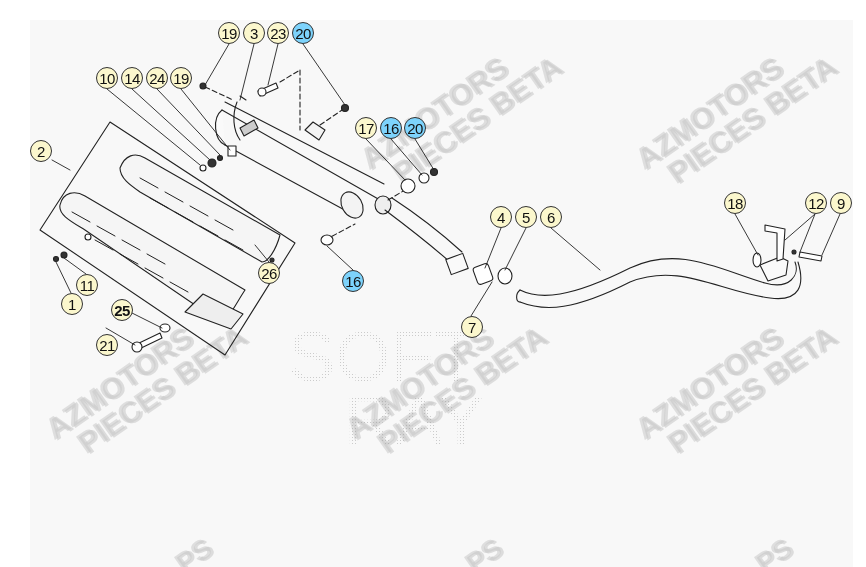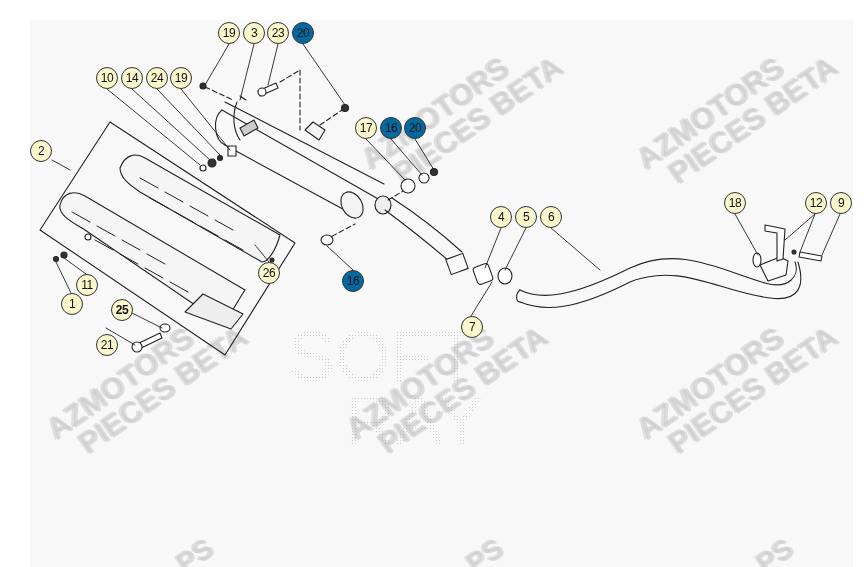--- a/index.html
+++ b/index.html
@@ -1,23 +1,23 @@
 <!DOCTYPE html>
 <html><head>
 <meta charset="utf-8">
 <style>
   html, body { margin:0; padding:0; background:#ffffff; }
   body { width:866px; height:567px; position:relative; overflow:hidden; font-family:"Liberation Sans", sans-serif; }
   #panel { position:absolute; left:30px; top:20px; width:823px; height:547px; background:#f8f8f8; }
   #drawing { position:absolute; left:0; top:0; width:866px; height:567px; }
   .callout { position:absolute; width:22px; height:22px; border:1px solid #333; border-radius:50%;
-             display:flex; align-items:center; justify-content:center; font-size:12px; color:#111;
+             display:flex; align-items:center; justify-content:center; font-size:15px; color:#111;
              box-sizing:border-box; cursor:pointer; letter-spacing:-0.5px; }
   .callout.y { background:#fbf7cd; }
-  .callout.c { background:#0369a1; }
+  .callout.c { background:#7dd3fc; }
   .wm { position:absolute; color:rgba(200,200,200,0.55); font-weight:bold; font-size:30px;
         transform:rotate(-35deg); transform-origin:left top; white-space:nowrap; pointer-events:none;
         text-shadow:2px 2px 0 rgba(170,170,170,0.35); line-height:1; }
   .wm span { display:block; }
   .wm-small { position:absolute; color:rgba(200,200,200,0.55); font-weight:bold; font-size:28px;
         transform:rotate(-35deg); pointer-events:none; text-shadow:2px 2px 0 rgba(170,170,170,0.35);}
   .big-dots { position:absolute; font-size:71px; font-weight:normal; color:transparent; pointer-events:none;
         background-image:radial-gradient(circle, rgba(150,150,150,0.45) 0.8px, transparent 1px);
         background-size:3px 3px; -webkit-background-clip:text; background-clip:text; line-height:0.9; }
 </style>

